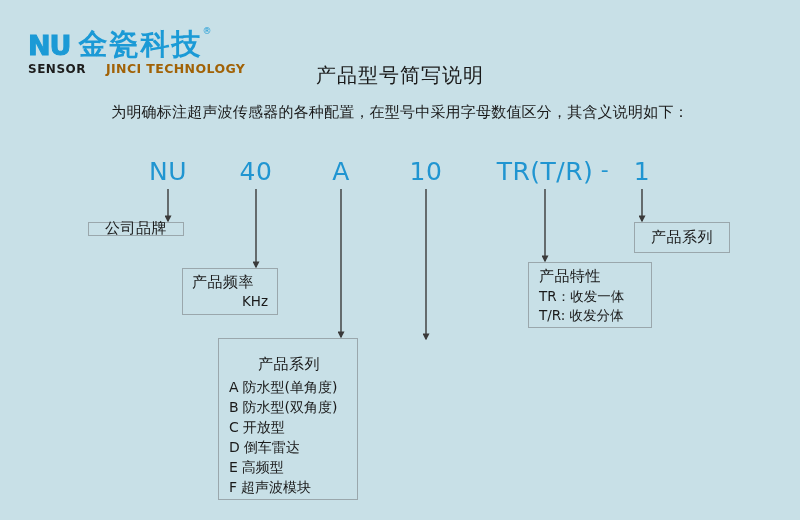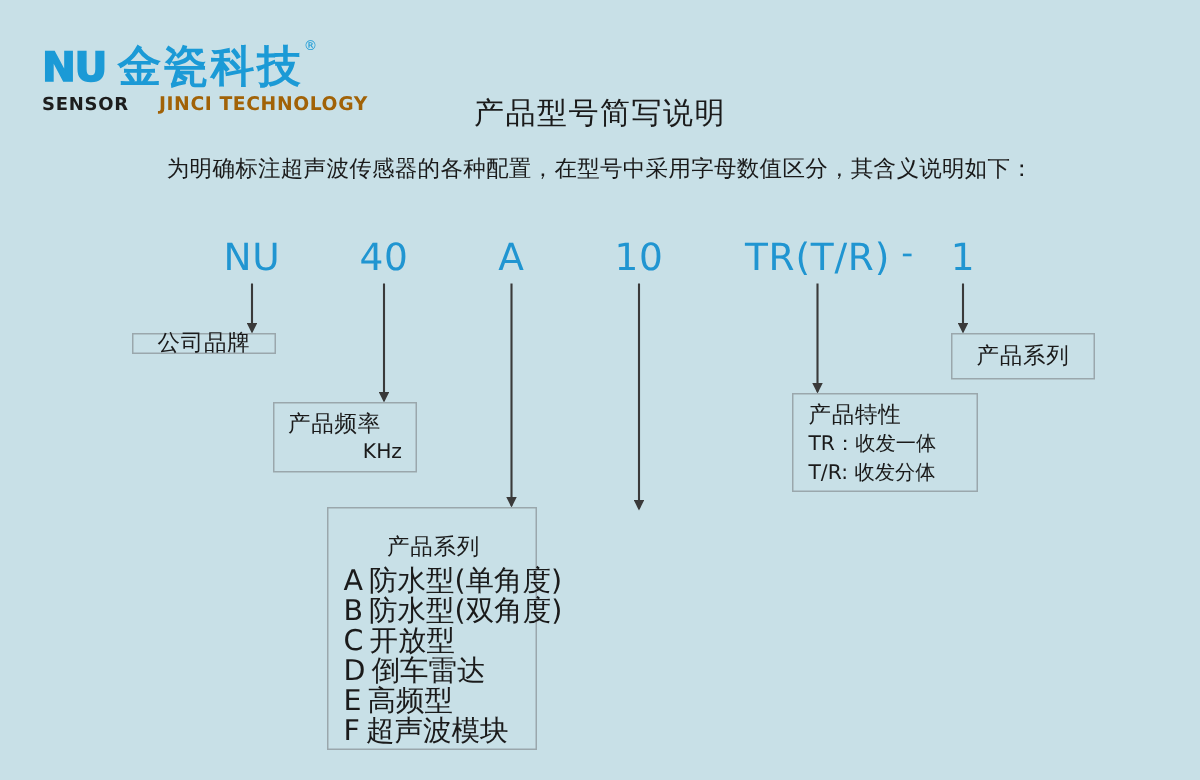--- a/index.html
+++ b/index.html
@@ -148,21 +148,21 @@
                display: flex; align-items: center; justify-content: center; }
 
   .box-freq  { left: 182px; top: 268px; width: 96px;  height: 47px; }
   .box-freq .box-title { text-align: left; }
   .box-freq .box-sub   { text-align: right; margin-top: 1px; }
 
   .box-series { left: 218px; top: 338px; width: 140px; height: 162px;
                 padding: 3px 8px 4px 10px; }
   .box-series .box-title { text-align: center; margin-bottom: 3px; margin-top: 13px; }
   .series-item {
-    font-size: 19px;
+    font-size: 14px;
     white-space: nowrap;
     line-height: 20px;
   }
   .series-item .code { margin-right: 4px; }
 
   .box-size  { left: 416px; top: 340px; width: 114px; height: 48px; }
   .box-size .box-title { text-align: left; }
   .box-size .box-sub   { margin-top: 2px; }
 
   .box-char  { left: 528px; top: 262px; width: 124px; height: 66px;

